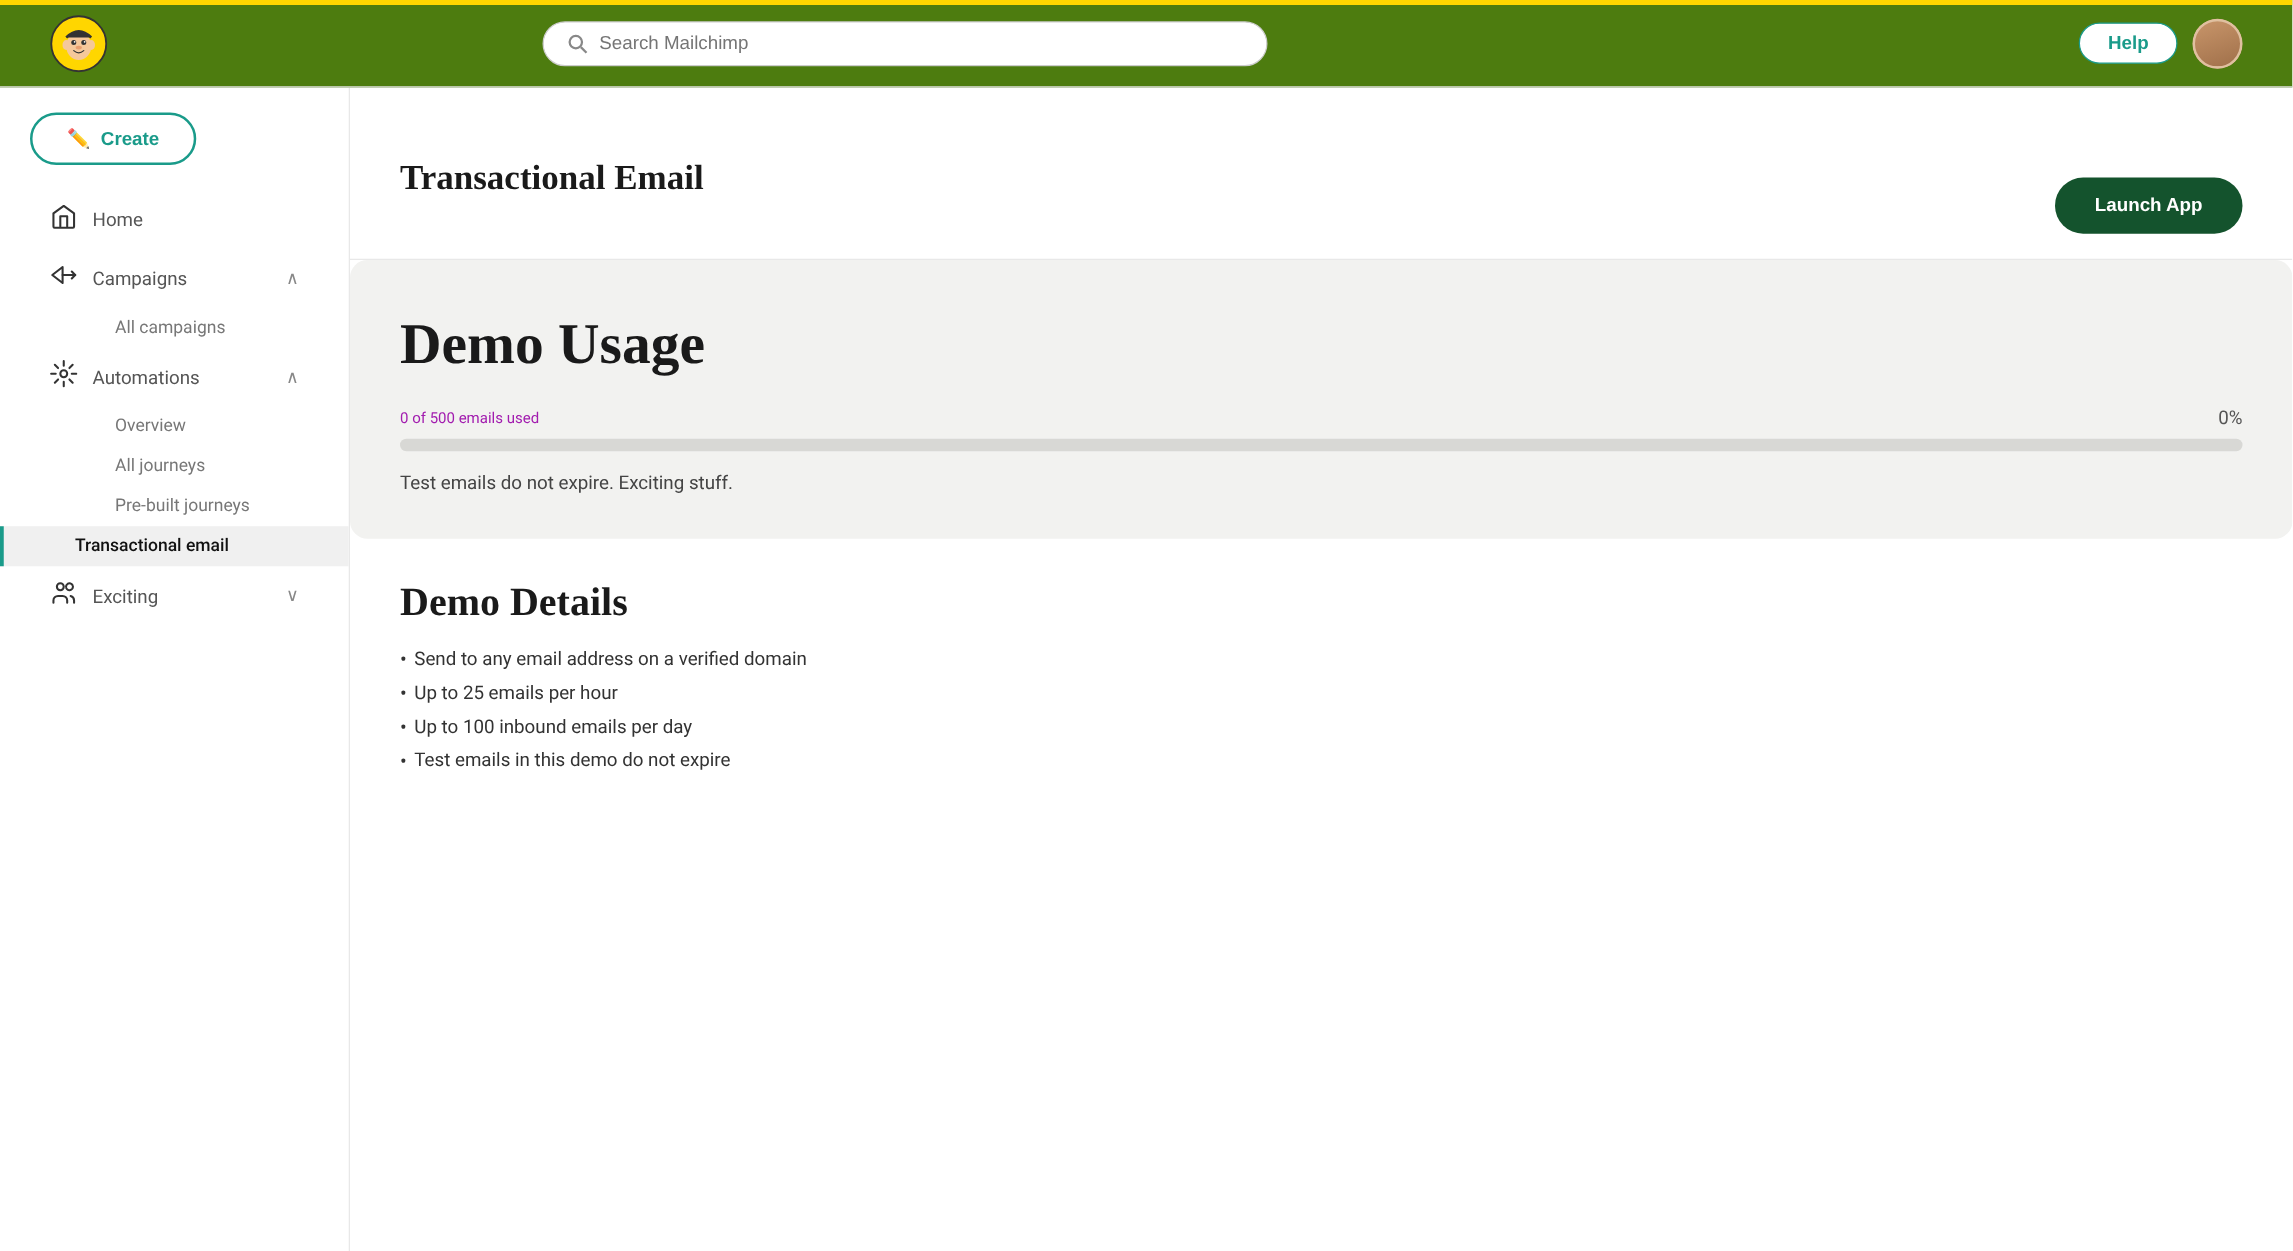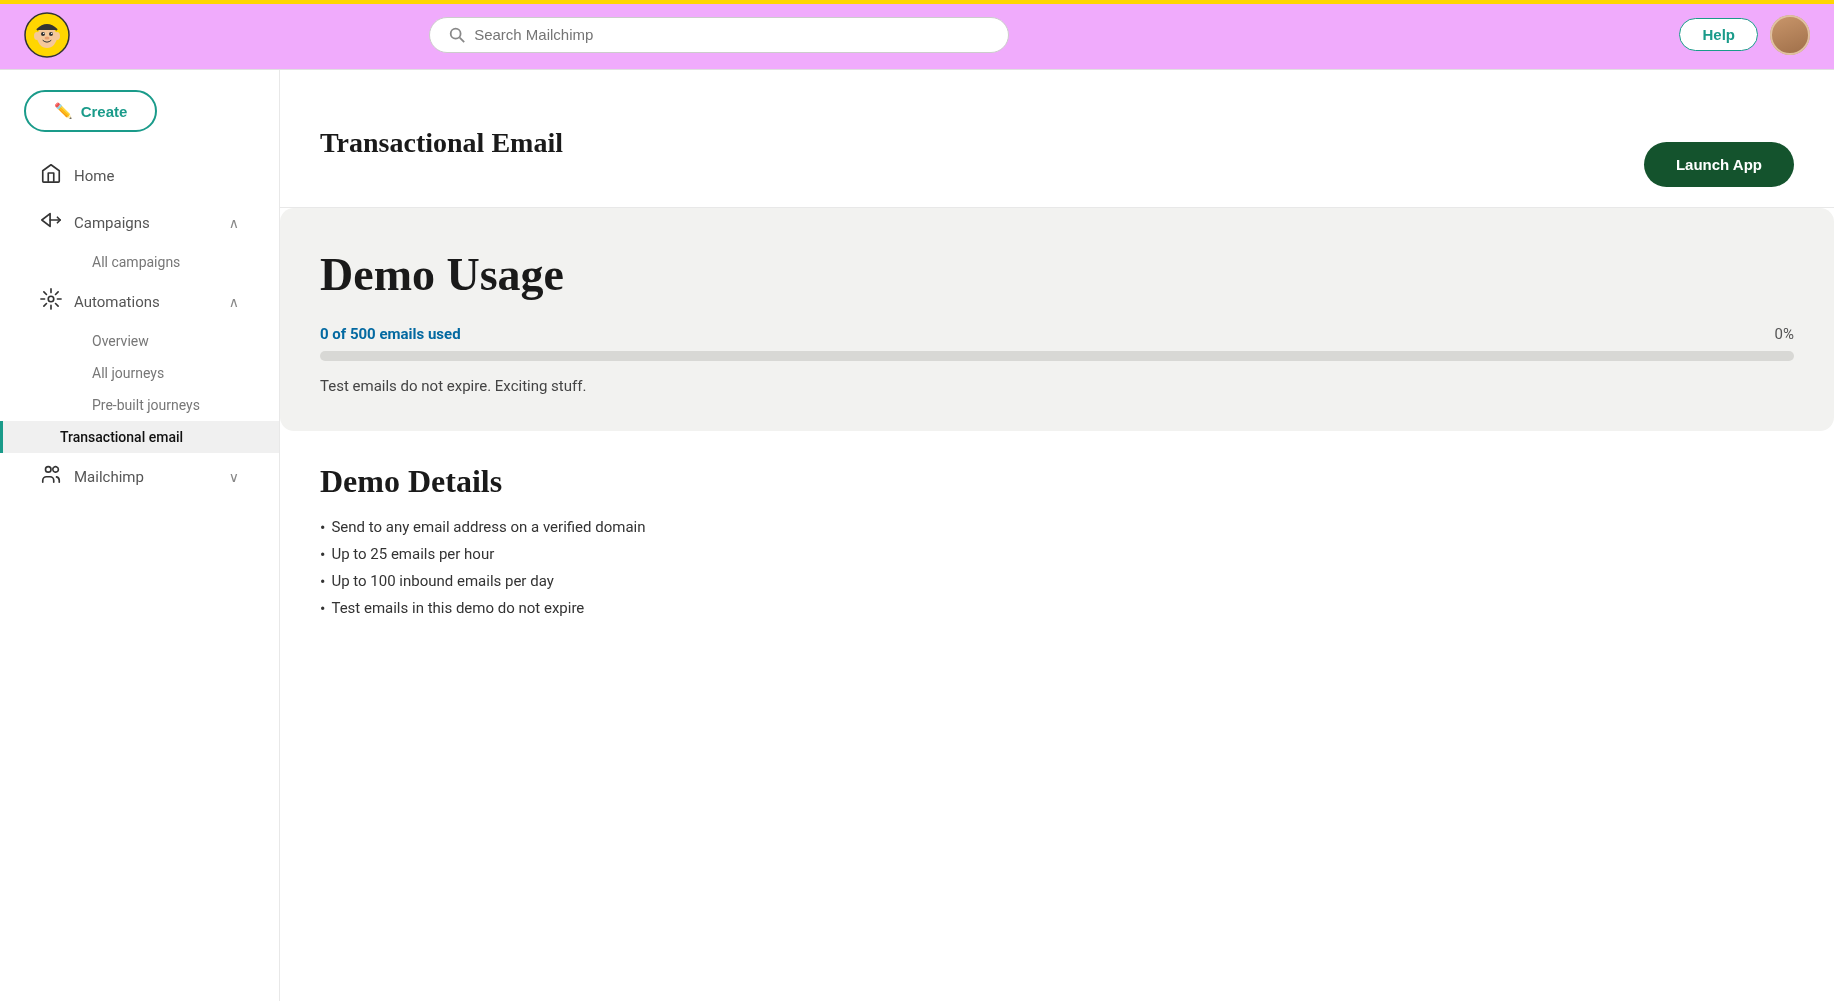--- a/index.html
+++ b/index.html
@@ -3,23 +3,23 @@
   <meta charset="utf-8">
   <style>
     * { box-sizing: border-box; margin: 0; padding: 0; }
     body { font-family: -apple-system, BlinkMacSystemFont, 'Segoe UI', Roboto, Helvetica, Arial, sans-serif; background: #fff; color: #1f1f1f; }
 
     
     #topbar {
       display: flex;
       align-items: center;
       height: 70px;
-      padding: 0 24px;
+      padding: 0 40px;
       border-bottom: 1px solid #e0e0e0;
-      background: #f0abfc;
+      background: #4d7c0f;
       position: relative;
     }
     #topbar-yellow-strip {
       position: absolute;
       top: 0; left: 0; right: 0;
       height: 4px;
       background: #FFD600;
     }
     #logo {
       width: 46px;
@@ -193,23 +193,23 @@
     }
 
     #usage-stats-row {
       display: flex;
       align-items: center;
       justify-content: space-between;
       margin-bottom: 8px;
     }
 
     #usage-label {
-      font-size: 15px;
-      font-weight: 700;
-      color: #0369a1;
+      font-size: 12px;
+      font-weight: 400;
+      color: #a21caf;
     }
 
     #usage-percent {
       font-size: 15px;
       color: #555;
     }
 
     #progress-bar-container {
       width: 100%;
       height: 10px;
@@ -362,21 +362,21 @@
 
     <div class="sidebar-item">
       <span class="icon">
         <svg width="22" height="22" viewBox="0 0 24 24" fill="none" stroke="#333" stroke-width="1.8" stroke-linecap="round" stroke-linejoin="round">
           <circle cx="9" cy="7" r="3"></circle>
           <path d="M3 21v-2a4 4 0 014-4h4a4 4 0 014 4v2"></path>
           <circle cx="17" cy="7" r="3" stroke-dasharray="2 1"></circle>
           <path d="M21 21v-2a4 4 0 00-3-3.87"></path>
         </svg>
       </span>
-      <span class="label">Mailchimp</span>
+      <span class="label">Exciting</span>
       <span class="chevron">∨</span>
     </div>
 
   </div>
 
   <div id="main">
 
     <div id="main-header">
       <h1 id="page-title">Transactional Email</h1>
       <button id="launch-app-button">Launch App</button>

